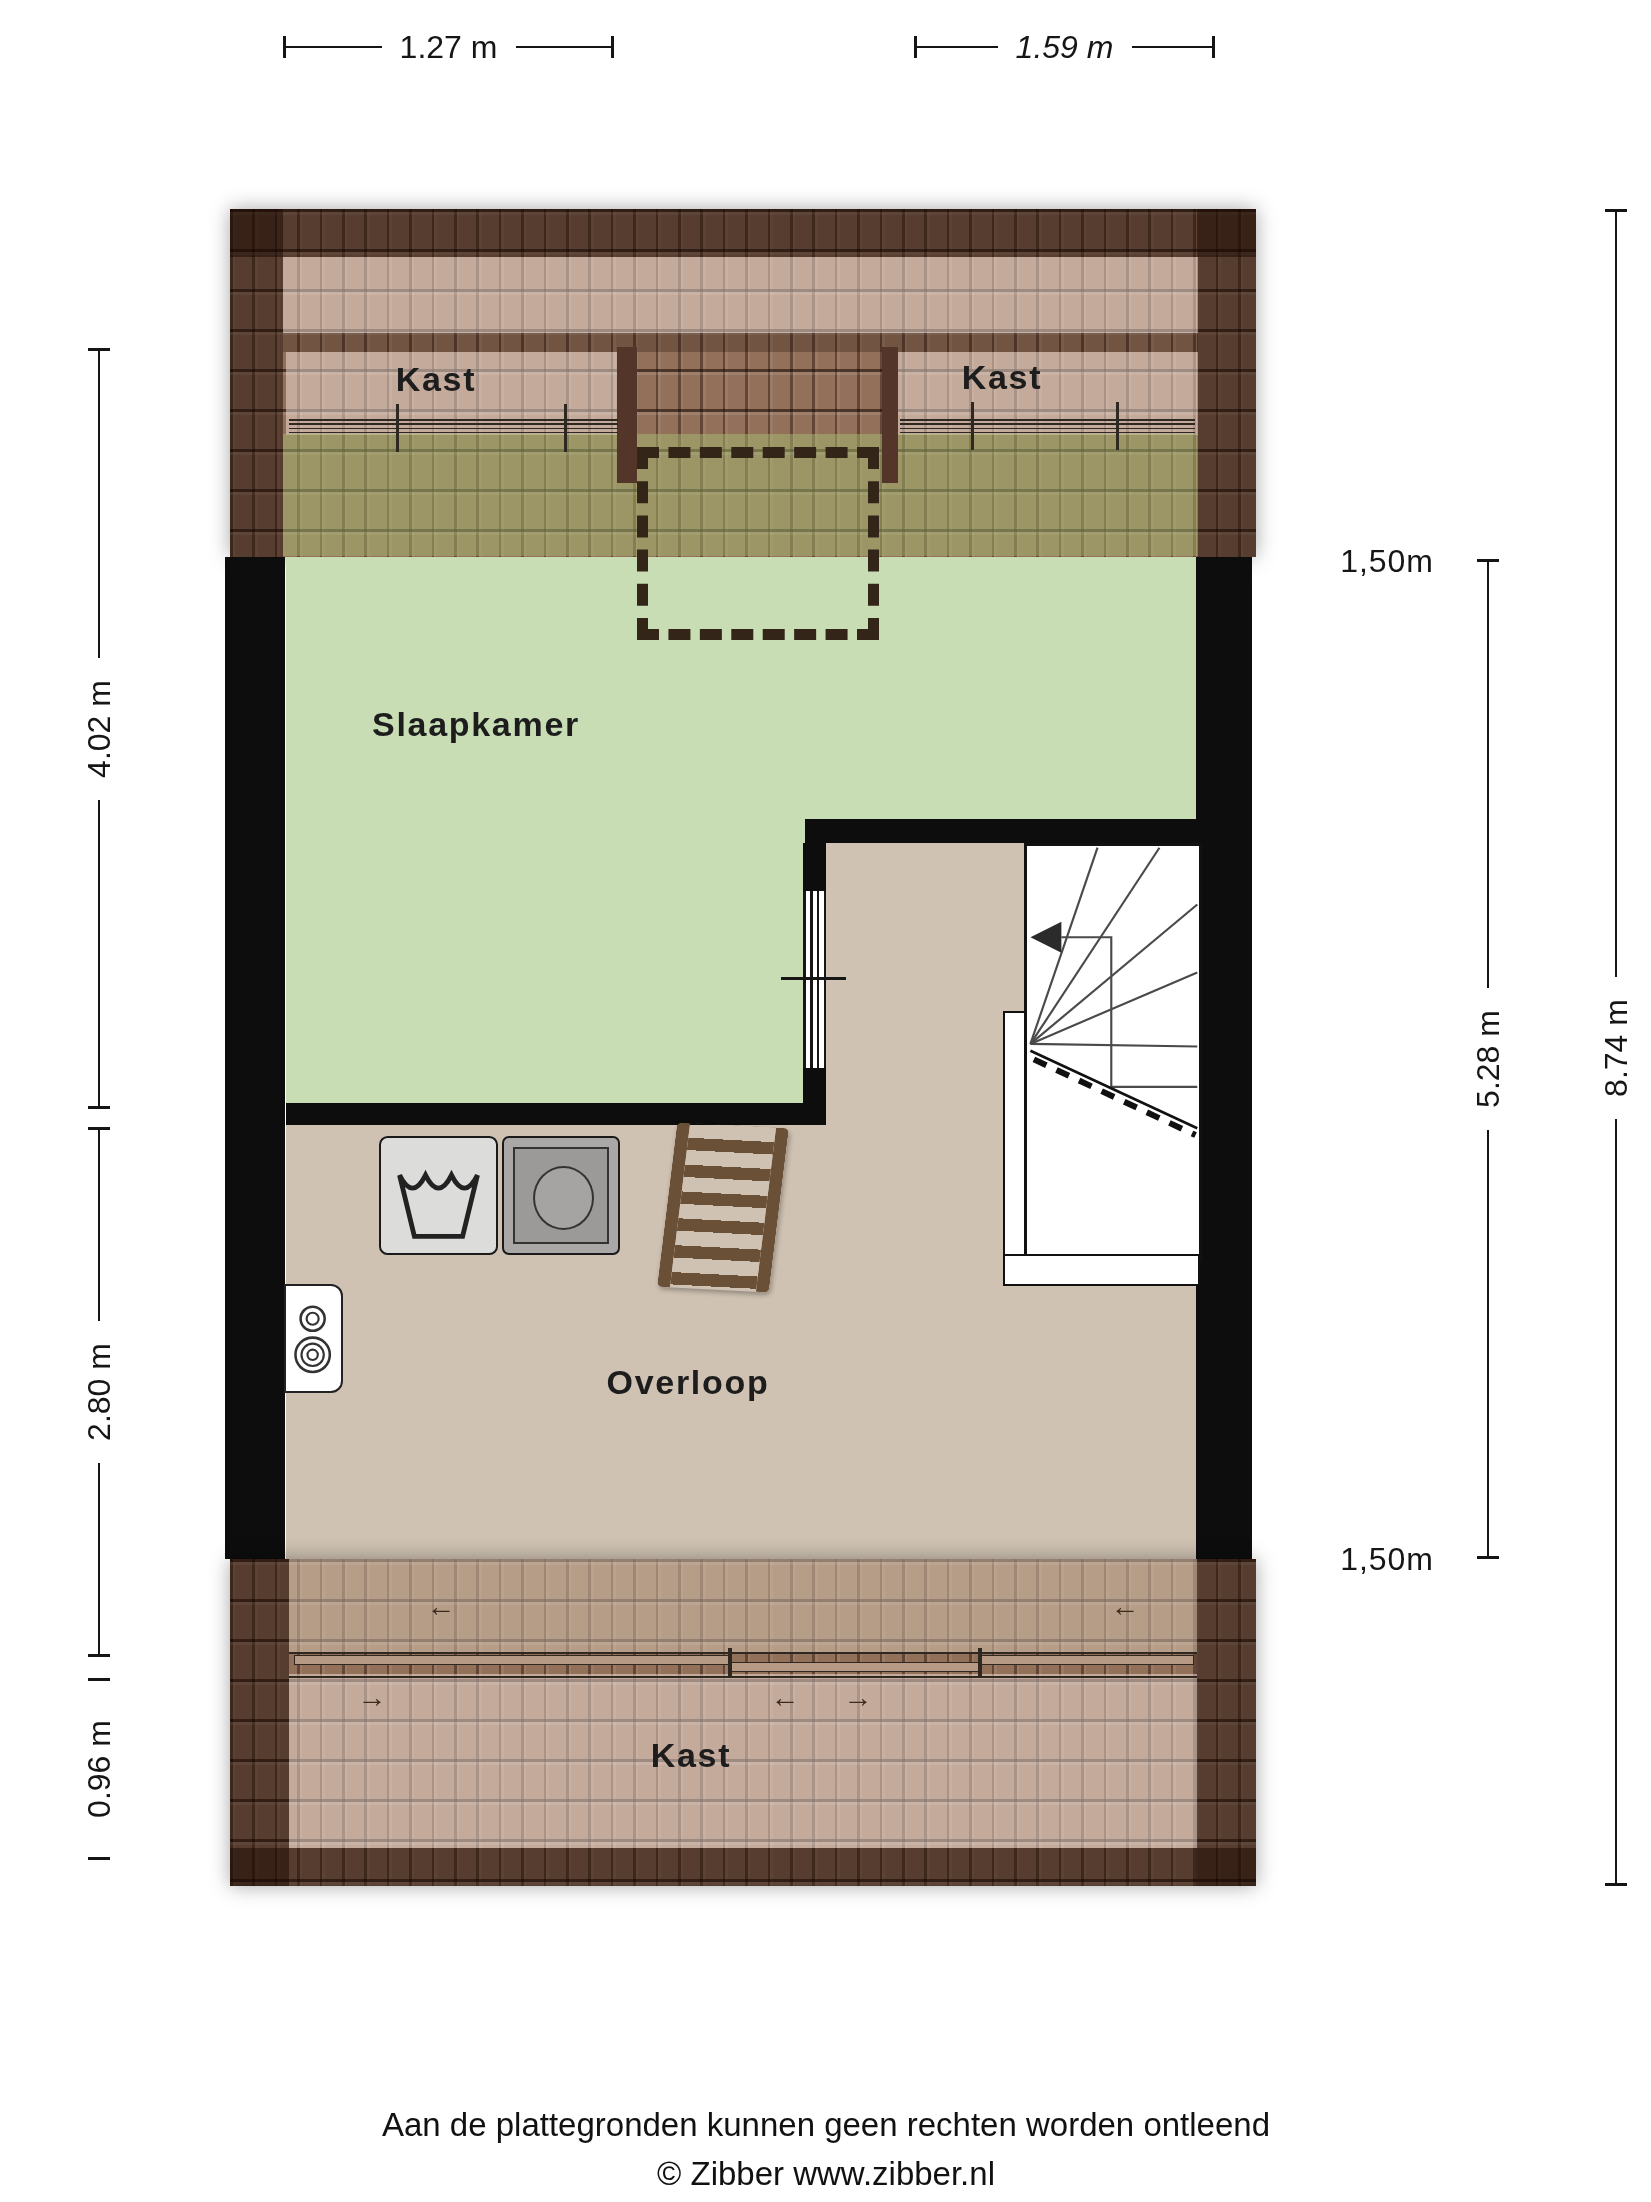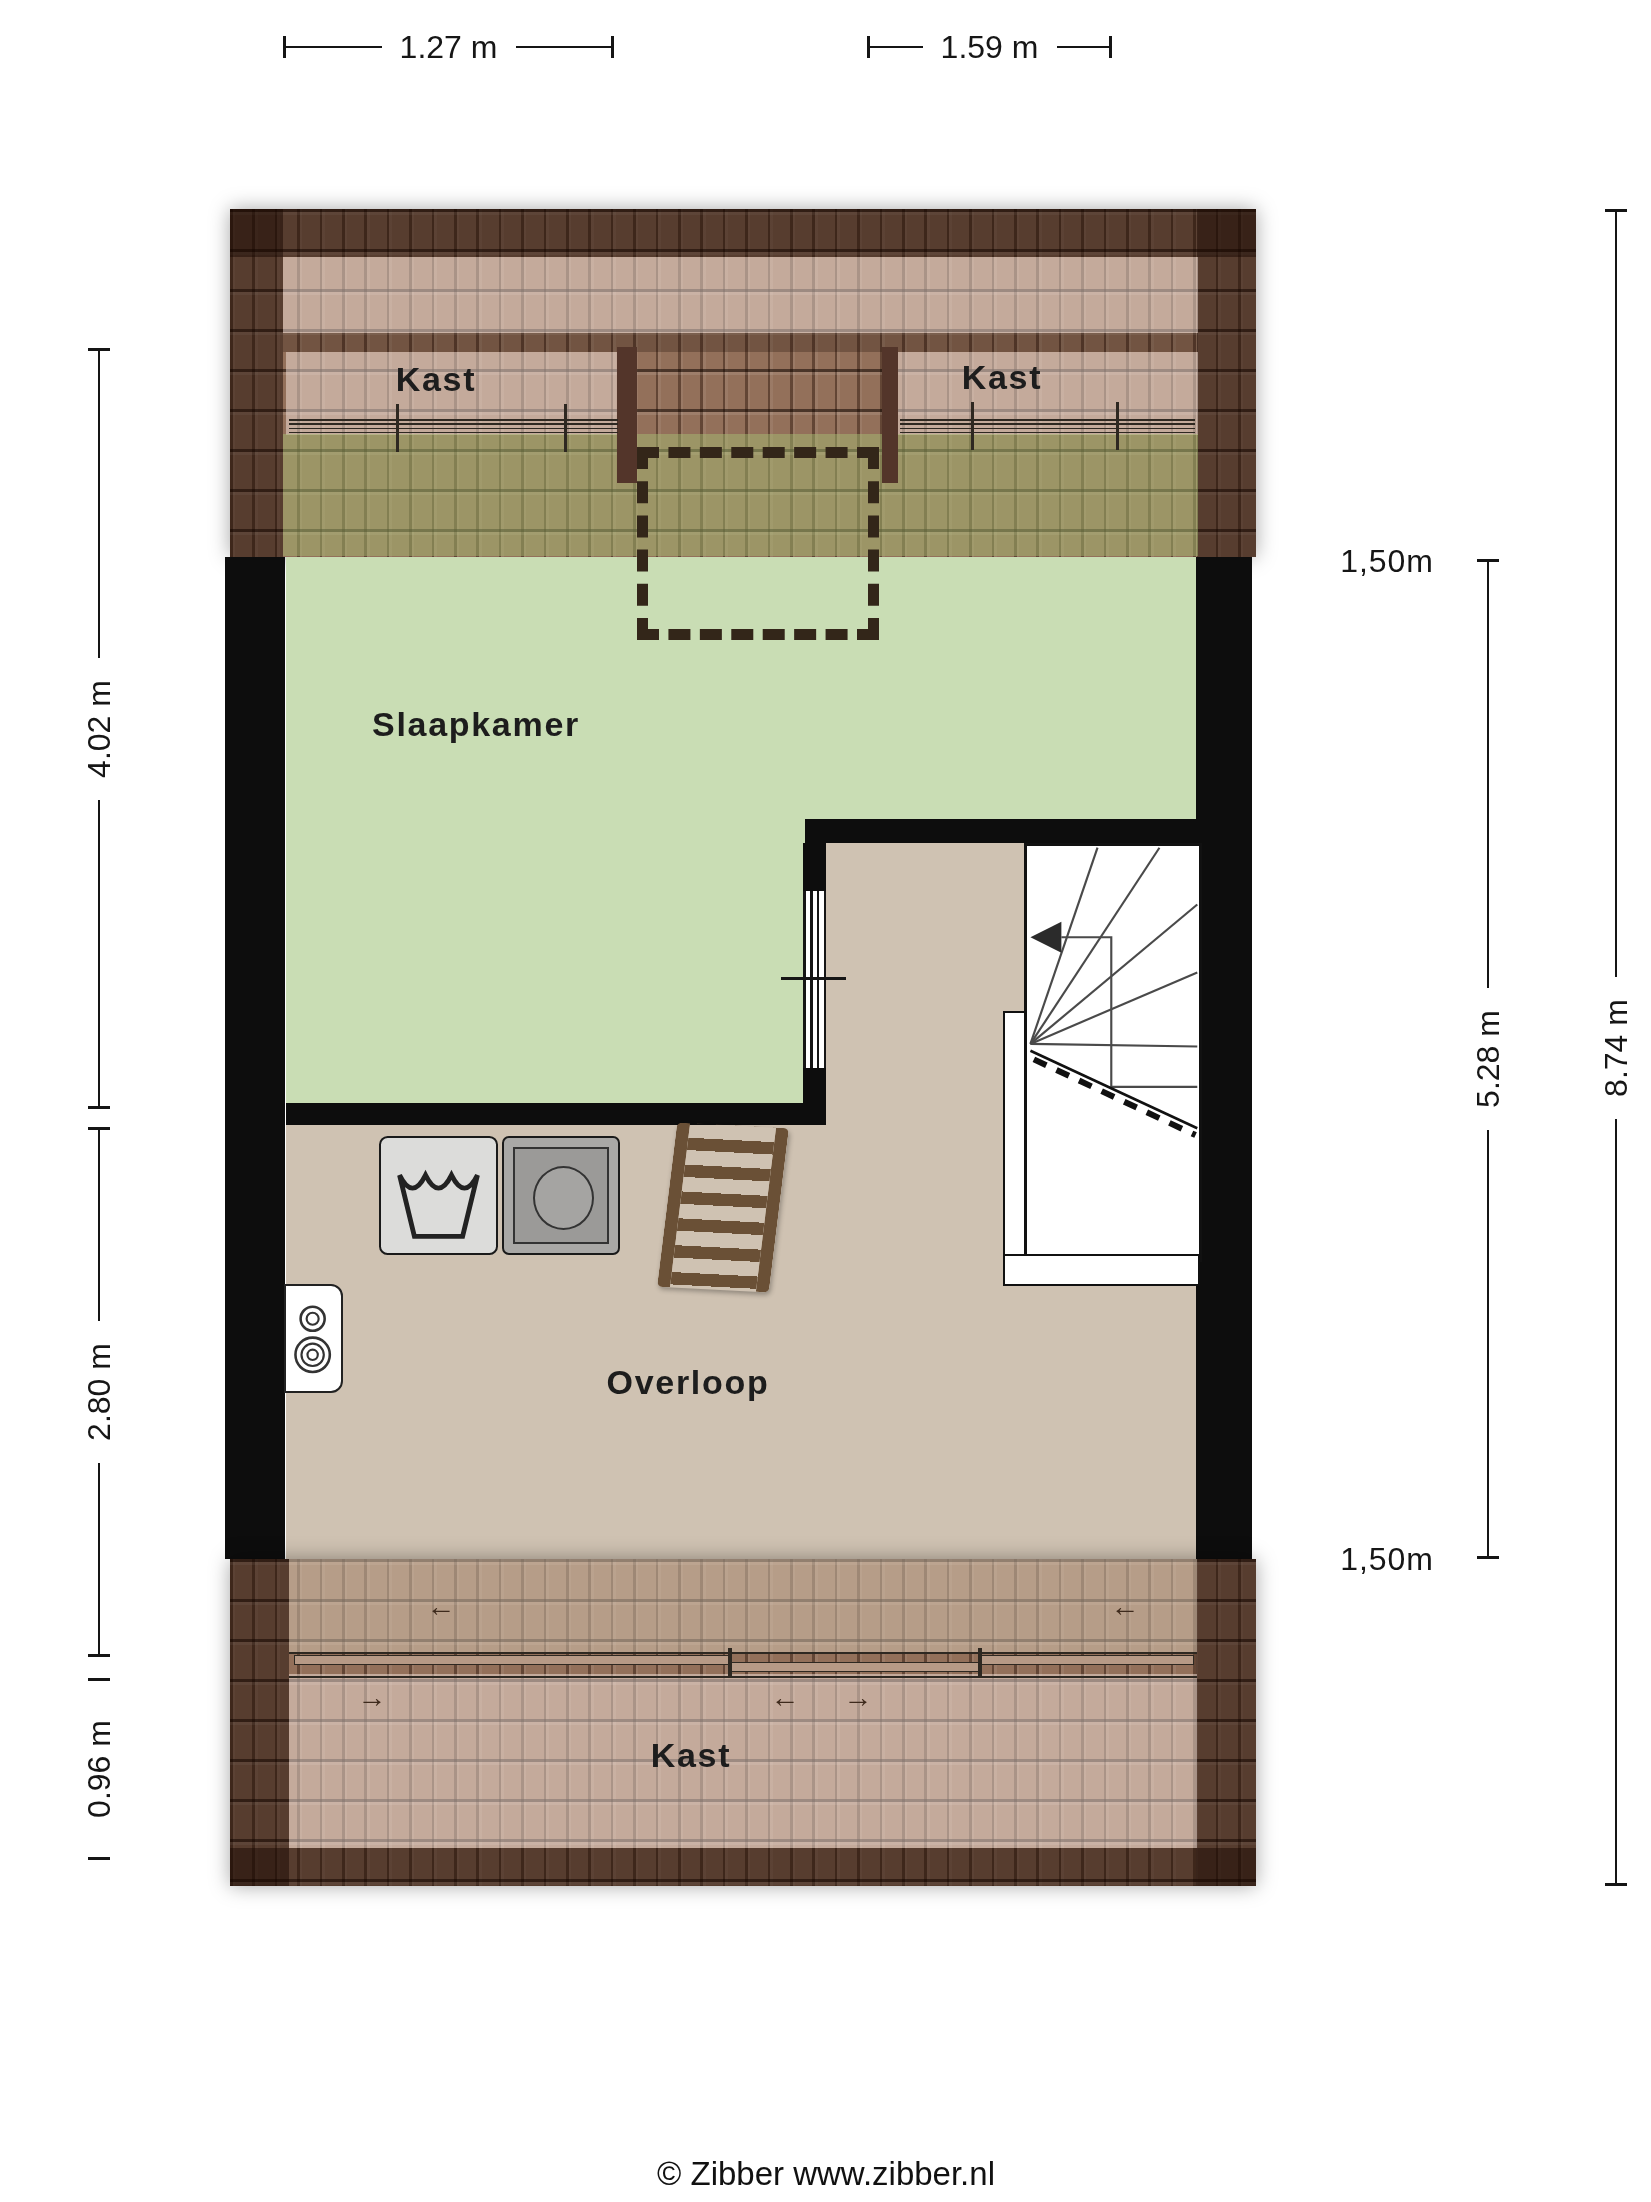--- a/index.html
+++ b/index.html
@@ -194,21 +194,21 @@
   <div class="room-label" style="left:688px;top:1382px;">Overloop</div>
   <div class="room-label" style="left:691px;top:1755px;">Kast</div>
 
   <div class="hdim" style="left:283px;top:34px;width:331px;">
     <div class="tick t"></div>
       <div class="ln a"></div>
     <span class="lbl">1.27 m</span>
     <div class="ln b"></div>
       <div class="tick b"></div>
   </div>
-  <div class="hdim" style="left:867px;top:34px;width:245px;">
+  <div class="hdim" style="left:914px;top:34px;width:301px;font-style:italic;">
     <div class="tick t"></div>
       <div class="ln a"></div>
     <span class="lbl">1.59 m</span>
     <div class="ln b"></div>
       <div class="tick b"></div>
   </div>
 
   <div class="vdim" style="left:82px;top:348px;height:761px;">
     <div class="tick t"></div>
       <div class="ln a"></div>
@@ -240,16 +240,17 @@
   <div class="side-label" style="left:1387px;top:1559px;">1,50m</div>
   <div class="vdim" style="left:1599px;top:209px;height:1677px;">
     <div class="tick t"></div>
       <div class="ln a"></div>
     <span class="lbl">8.74 m</span>
     <div class="ln b"></div>
       <div class="tick b"></div>
   </div>
 
 
+  <div class="footer-line" style="top:2106px;">Aan de plattegronden kunnen geen rechten worden ontleend</div>
   <div class="footer-line" style="top:2155px;">© Zibber www.zibber.nl</div>
 
 </div>
 
 
 </body></html>

